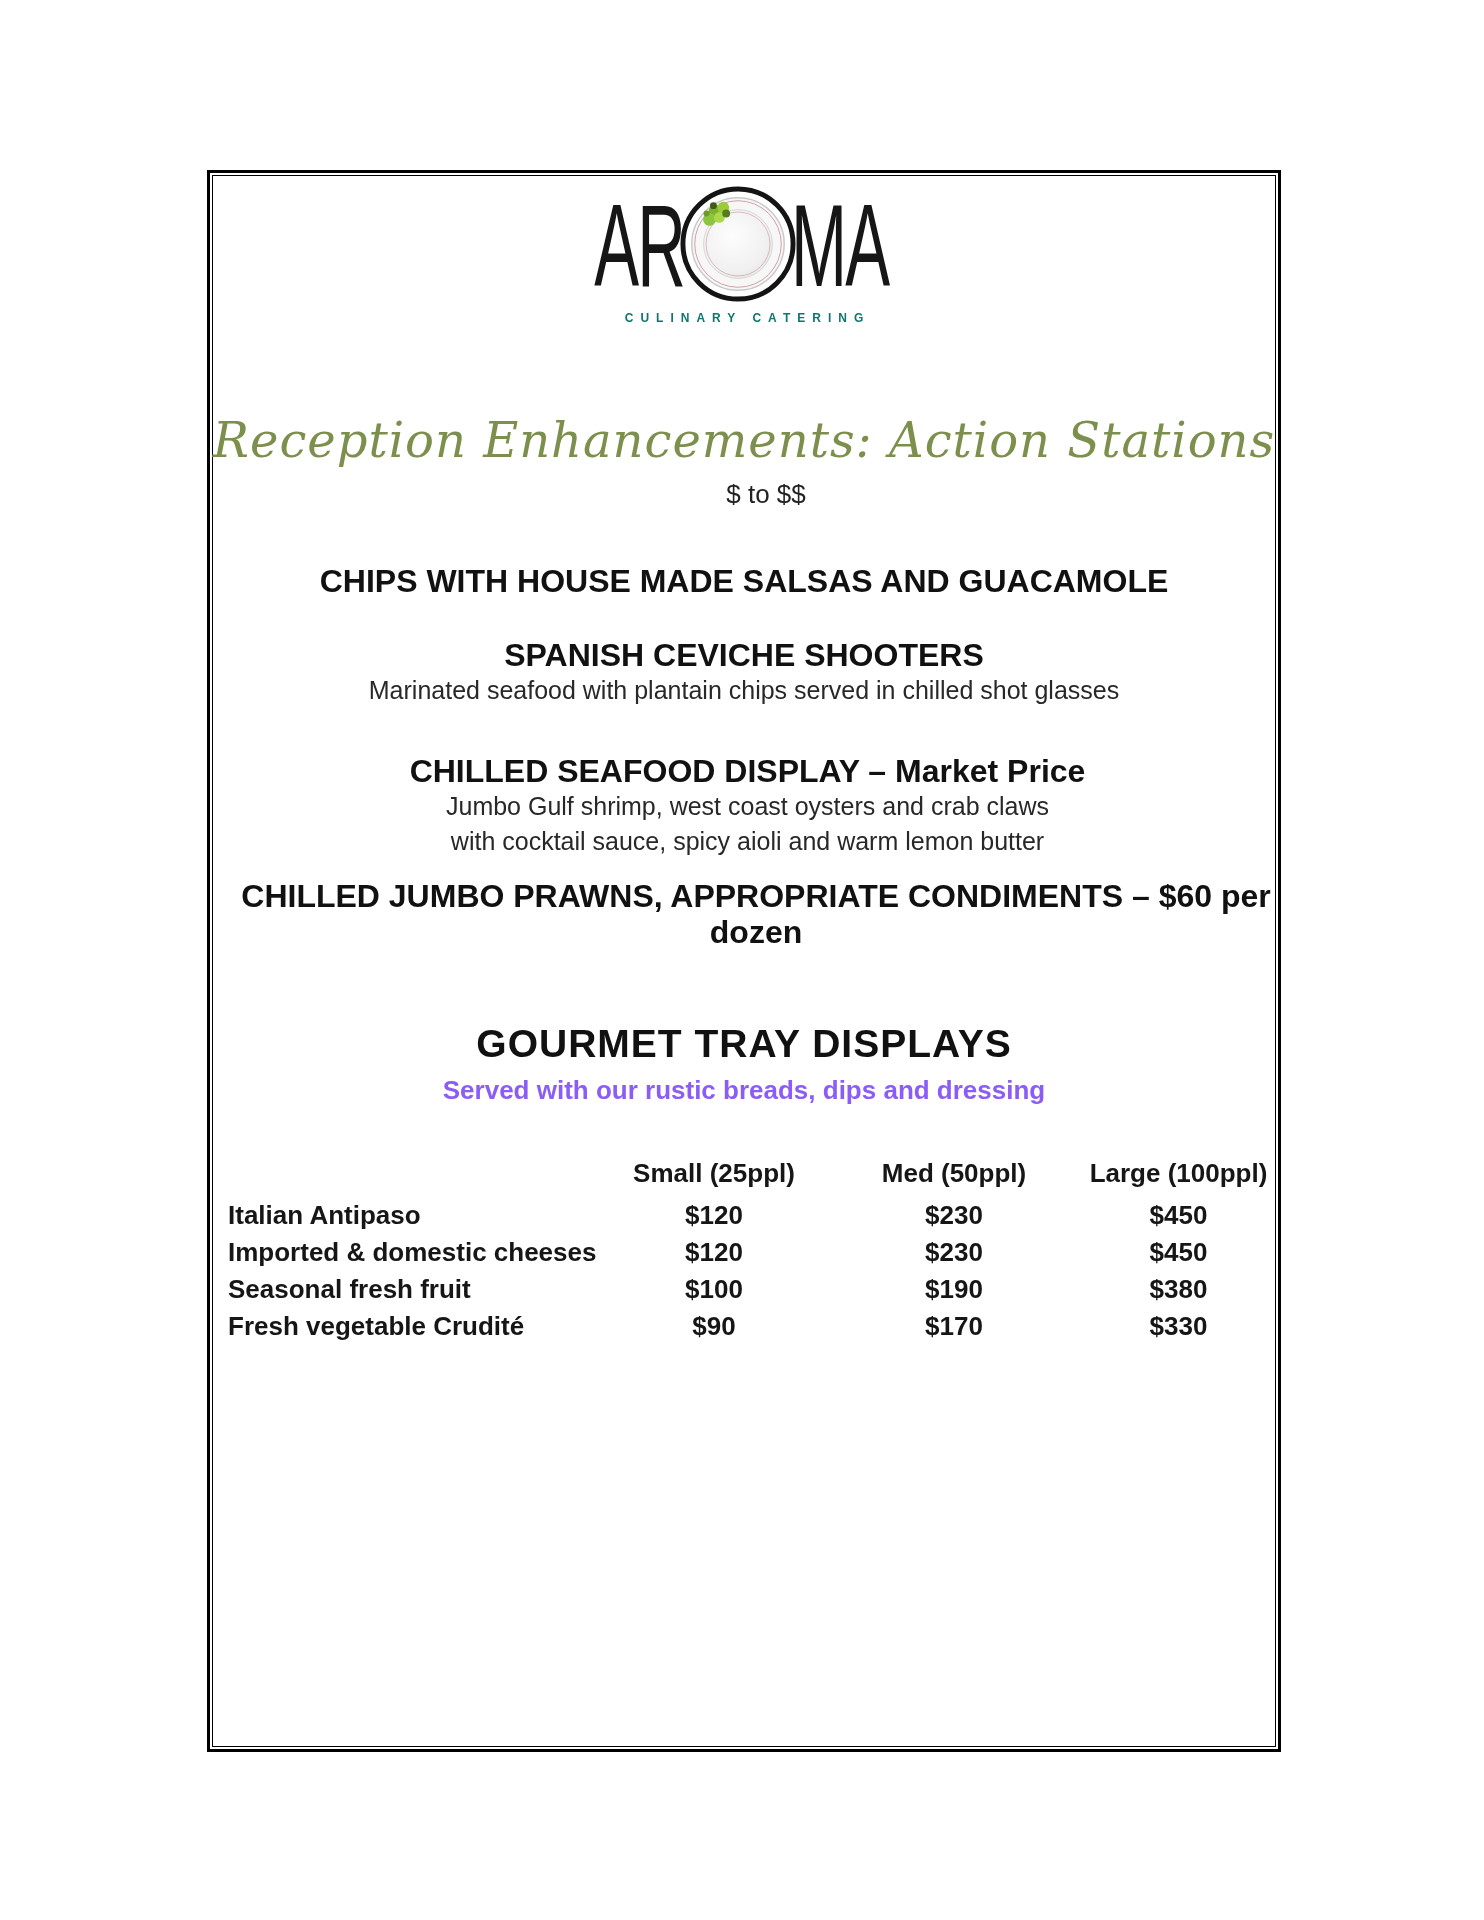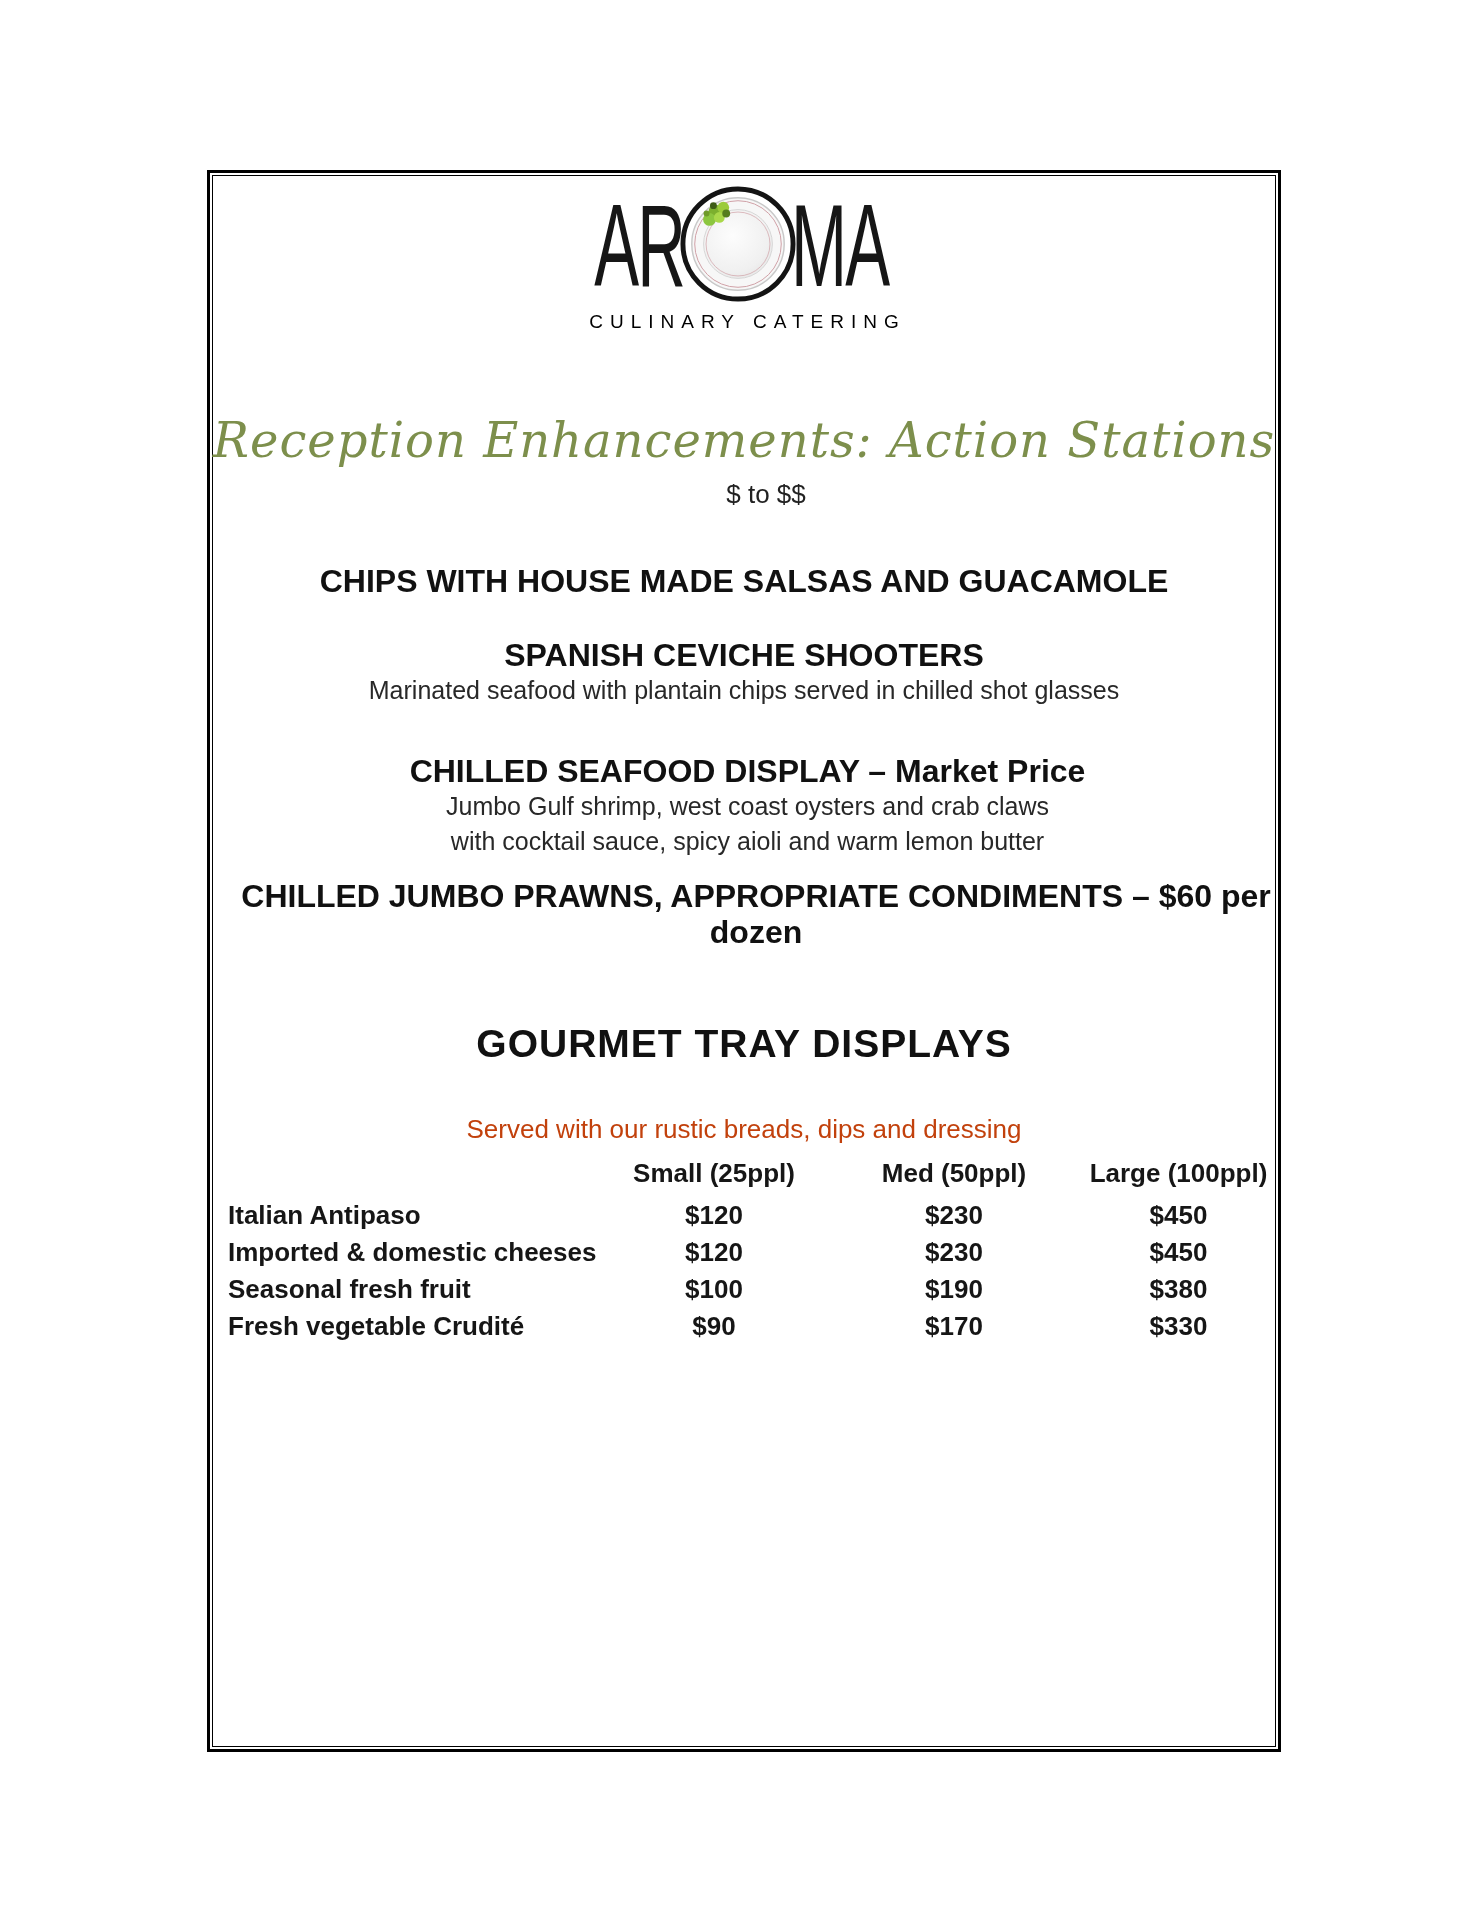--- a/index.html
+++ b/index.html
@@ -41,24 +41,24 @@
     color: #161616;
     letter-spacing: -3px;
     line-height: 1;
     display: inline-block;
   }
   .logo-text.left  { transform: scaleX(0.58); transform-origin: right center; }
   .logo-text.right { transform: scaleX(0.58); transform-origin: left center; }
   .plate-wrap { display: inline-block; margin: 0 -6px; }
   .logo-tagline {
     margin-top: 4px;
-    font-size: 19px;
-    font-weight: 400;
+    font-size: 12px;
+    font-weight: 700;
     letter-spacing: 7px;
-    color: #000000;
+    color: #0f766e;
     text-indent: 7px; 
     white-space: nowrap;
   }
 
   
   .script-heading {
     top: 238px;
     font-family: "DejaVu Serif", serif;
     font-style: italic;
     font-weight: 400;
@@ -97,25 +97,25 @@
   
   .gourmet-title {
     top: 849px;
     font-size: 39px;
     line-height: 44px;
     font-weight: 700;
     letter-spacing: 1px;
     color: #111;
   }
   .gourmet-subtitle {
-    top: 940px;
+    top: 901px;
     font-size: 26px;
     line-height: 32px;
-    font-weight: 400;
-    color: #c2410c;
+    font-weight: 700;
+    color: #8b5cf6;
   }
 
   
   .pricing-table {
     position: absolute;
     top: 980px; left: 6px;
     width: 1060px;
     font-size: 26px;
     font-weight: 700;
     color: #161616;

